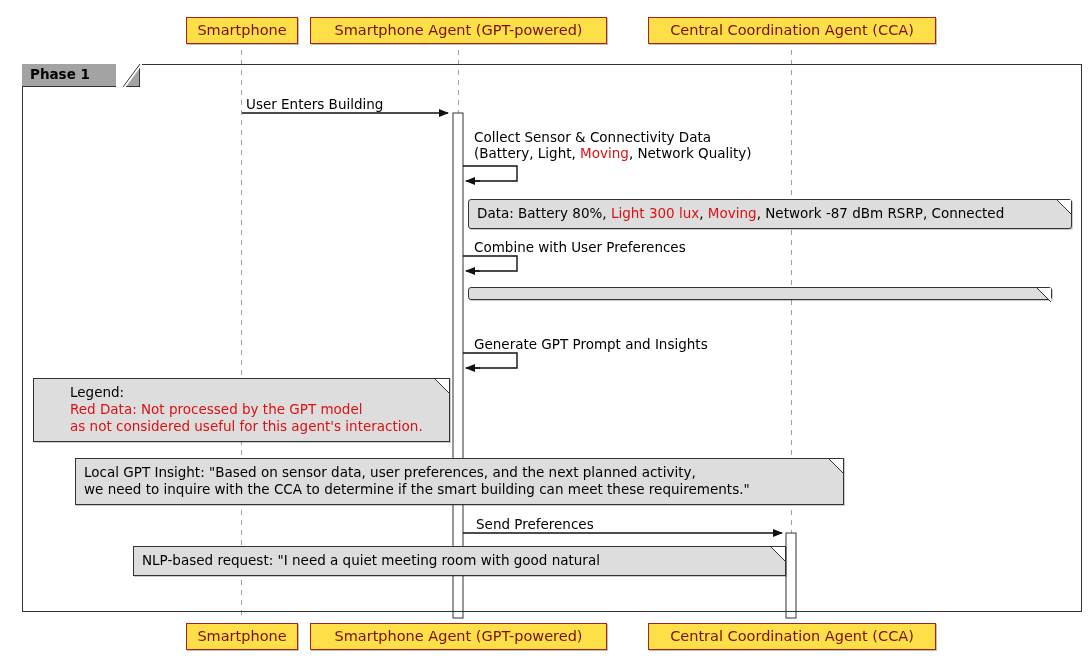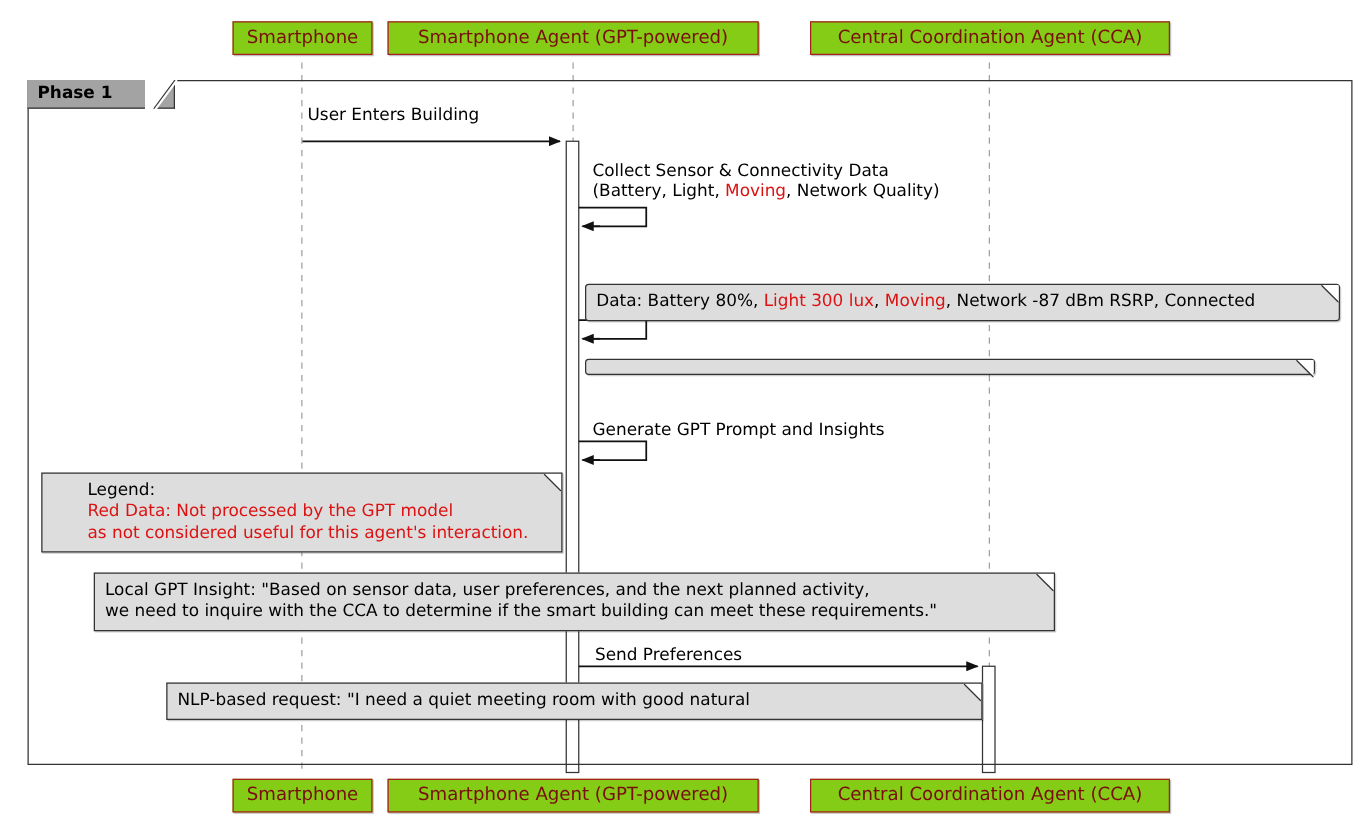--- a/index.html
+++ b/index.html
@@ -23,21 +23,21 @@
     left: 0;
     top: 0;
     width: 1090px;
     height: 668px;
   }
 
   
   .participant {
     position: absolute;
     box-sizing: border-box;
-    background: #84cc16;
+    background: #fde047;
     border: 1px solid #A82020;
     color: #7A0D0D;
     font-size: 14.5px;
     line-height: 1;
     display: flex;
     align-items: center;
     justify-content: center;
     height: 27px;
     white-space: nowrap;
     padding: 0 9px;
@@ -161,21 +161,21 @@
   <div class="frame" style="left:22px; top:64px; width:1060px; height:548px;"></div>
   <div class="frame-tab" style="left:22px; top:64px; width:118px; height:23px; border-right:1px solid #333; border-bottom:1px solid #333; background:#a3a3a3;">
     <span>Phase 1</span>
   </div>
 
   <svg style="position:absolute; left:116px; top:64px; width:26px; height:24px;">
     <polygon points="0,0 26,0 26,1 9,24 0,24" fill="#ffffff"></polygon>
     <path d="M24,0 L7,23" stroke="#333333" stroke-width="1" fill="none"></path>
   </svg>
 
-  <div class="msg-label" style="left:246px; top:84px;">
+  <div class="msg-label" style="left:246px; top:96px;">
     <span>User Enters Building</span>
   </div>
 
   <div class="msg-label" style="left:474px; top:239px;">
     <span>Combine with User Preferences</span>
   </div>
 
   <div class="msg-label" style="left:474px; top:129px;">
     <div><span>Collect Sensor &amp; Connectivity Data</span></div>
     <div>
@@ -184,21 +184,21 @@
   </div>
 
   <div class="msg-label" style="left:474px; top:336px;">
     <span>Generate GPT Prompt and Insights</span>
   </div>
 
   <div class="msg-label" style="left:476px; top:516px;">
     <span>Send Preferences</span>
   </div>
 
-  <div class="note note-round" style="left:468px; top:199px; width:604px;margin-top:28px;">
+  <div class="note note-round" style="left:468px; top:199px; width:604px;">
     <span>Data: Battery 80%, </span><span class="red">Light 300 lux</span><span>, </span><span class="red">Moving</span><span>, Network -87 dBm RSRP, Connected</span>
     <svg class="fold-line" viewBox="0 0 14 14">
       <polygon points="0,0 14,0 14,14" fill="#ffffff"></polygon>
       <path d="M0,0 L14,14" stroke="#333333" stroke-width="1" fill="none"></path>
     </svg>
   </div>
 
   <div class="note note-round" style="left:468px; top:287px; width:584px;">
     <svg class="fold-line" viewBox="0 0 14 14">
       <polygon points="0,0 14,0 14,14" fill="#ffffff"></polygon>

